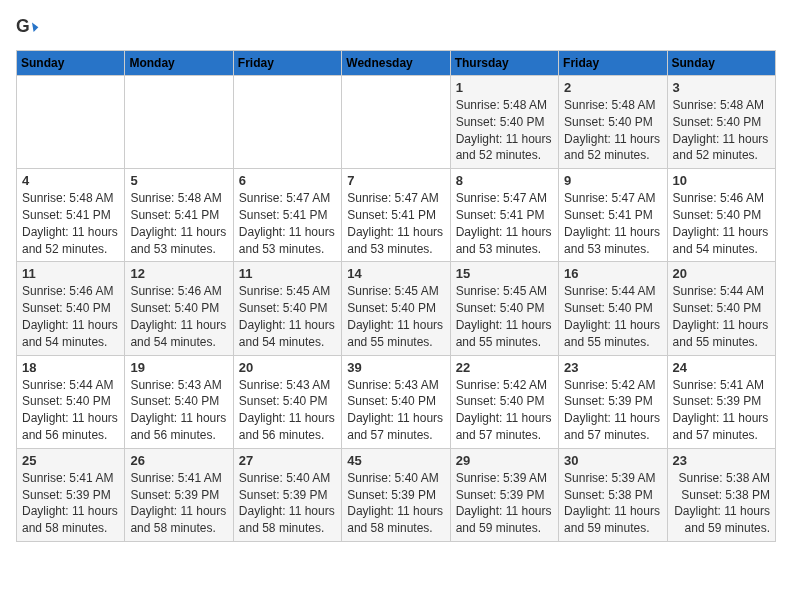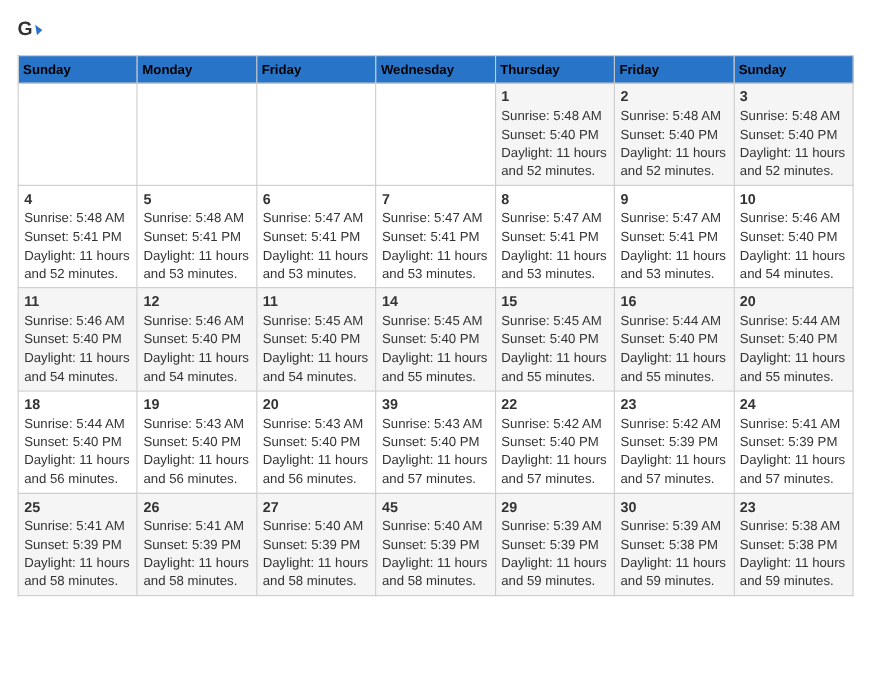--- a/index.html
+++ b/index.html
@@ -314,19 +314,19 @@
 Daylight: 11 hours and 59 minutes.</div>
         </td>
         <td>
           <span class="day-num">30</span>
           <div class="cell-text" style="white-space: pre-line;">Sunrise: 5:39 AM
 Sunset: 5:38 PM
 Daylight: 11 hours and 59 minutes.</div>
         </td>
         <td>
           <span class="day-num">23</span>
-          <div class="cell-text" style="white-space: pre-line;">Sunrise: 5:38 AM
+          <div class="cell-text" style="white-space: pre-line; text-align: right;">Sunrise: 5:38 AM
 Sunset: 5:38 PM
 Daylight: 11 hours and 59 minutes.</div>
         </td>
       </tr>
     </tbody>
 </table>
 
 </body></html>

